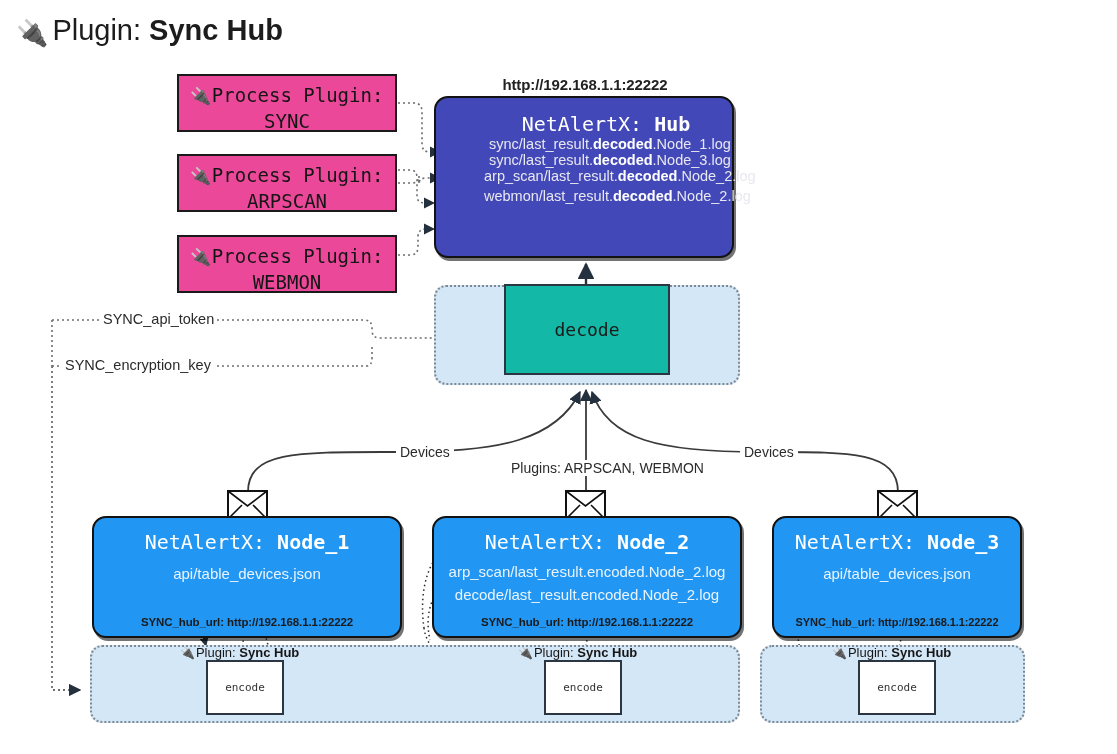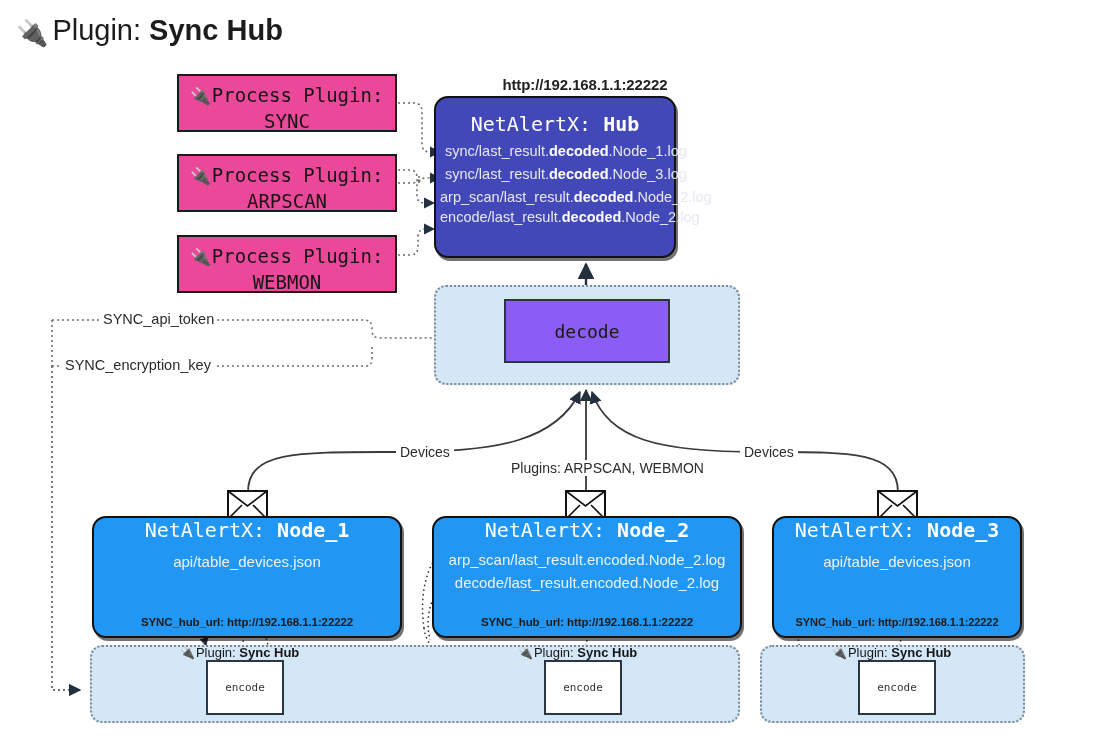--- a/index.html
+++ b/index.html
@@ -47,77 +47,78 @@
     padding-top: 7px;
     width: 220px;
     height: 58px;
   }
   .proc-box .l1 { display:block; white-space: nowrap; }
   .proc-box .l2 { display:block; white-space: nowrap; }
   .proc-box .plug { font-family: "DejaVu Sans", sans-serif; font-size: 17px; }
 
   
   #hub-node {
-    left: 434px; top: 96px; width: 242px; height: 162px;
+    left: 434px; top: 96px; width: 300px; height: 162px;
     background: #4248b8;
     border: 2.5px solid #121212;
     border-radius: 14px;
     box-shadow: 2px 3px 0 rgba(0,0,0,0.55);
+    padding-left: 44px;
   }
   #hub-title {
     margin-top: 14px;
     text-align: center;
     font-family: "DejaVu Sans Mono", monospace;
     font-size: 20px;
     color: #ffffff;
   }
   #hub-title .strong { font-weight: bold; }
   .hub-line {
     color: #e8e8ef;
     font-size: 14.5px;
     padding-left: 9px;
-    margin-top: 7px;
+    margin-top: 0;
     white-space: nowrap;
   }
   .hub-line b { color: #ffffff; font-weight: bold; }
   #hub-url {
     left: 434px; top: 76px; width: 302px;
     text-align: center;
     font-size: 15px;
     color: #222;
     font-weight: bold;
     letter-spacing: -0.1px;
   }
 
   
   #decode-container {
     left: 434px; top: 285px; width: 306px; height: 100px;
     background: #d4e7f7;
     border: 2px dotted #7d8a96;
     border-radius: 12px;
   }
   #decode-box {
-    left: 504px; top: 299px; width: 166px; height: 64px;
-    background: #8b5cf6;
+    left: 504px; top: 284px; width: 166px; height: 91px;
+    background: #14b8a6;
     border: 2px solid #2c3642;
     display: flex; align-items: center; justify-content: center;
     font-family: "DejaVu Sans Mono", monospace;
     font-size: 18px;
     color: #1a1a1a;
   }
 
   
   .node-box {
     border: 2.5px solid #121212;
     border-radius: 14px;
     background: #2196f3;
     box-shadow: 2px 3px 0 rgba(0,0,0,0.55);
   }
   .node-title {
-    margin-top: 0;
+    margin-top: 12px;
     text-align: center;
     font-family: "DejaVu Sans Mono", monospace;
     font-size: 20px;
     color: #ffffff;
   }
   .node-title .strong { font-weight: bold; }
   .node-line {
     text-align: center;
     color: #e9f4fd;
     font-size: 15px;
@@ -253,21 +254,21 @@
 
   <div class="abs" id="hub-url">http://192.168.1.1:22222</div>
   <div class="abs" id="hub-node">
     <div id="hub-title">
       <span>NetAlertX:</span>
       <span class="strong">Hub</span>
     </div>
     <div class="hub-line"><span>sync/last_result.</span><b>decoded</b><span>.Node_1.log</span></div>
     <div class="hub-line"><span>sync/last_result.</span><b>decoded</b><span>.Node_3.log</span></div>
     <div class="hub-line" style="padding-left:4px;"><span>arp_scan/last_result.</span><b>decoded</b><span>.Node_2.log</span></div>
-    <div class="hub-line" style="padding-left:4px;margin-top:4px;"><span>encode/last_result.</span><b>decoded</b><span>.Node_2.log</span></div>
+    <div class="hub-line" style="padding-left:4px;margin-top:4px;"><span>webmon/last_result.</span><b>decoded</b><span>.Node_2.log</span></div>
   </div>
 
   <div class="abs" id="decode-container"></div>
   <div class="abs" id="decode-box">decode</div>
 
   <div class="abs key-label" style="left:100px; top:311px;">SYNC_api_token</div>
   <div class="abs key-label" style="left:62px; top:357px;">SYNC_encryption_key</div>
 
   <div class="abs edge-label" style="left:396px; top:444px;">Devices</div>
   <div class="abs edge-label" style="left:740px; top:444px;">Devices</div>

